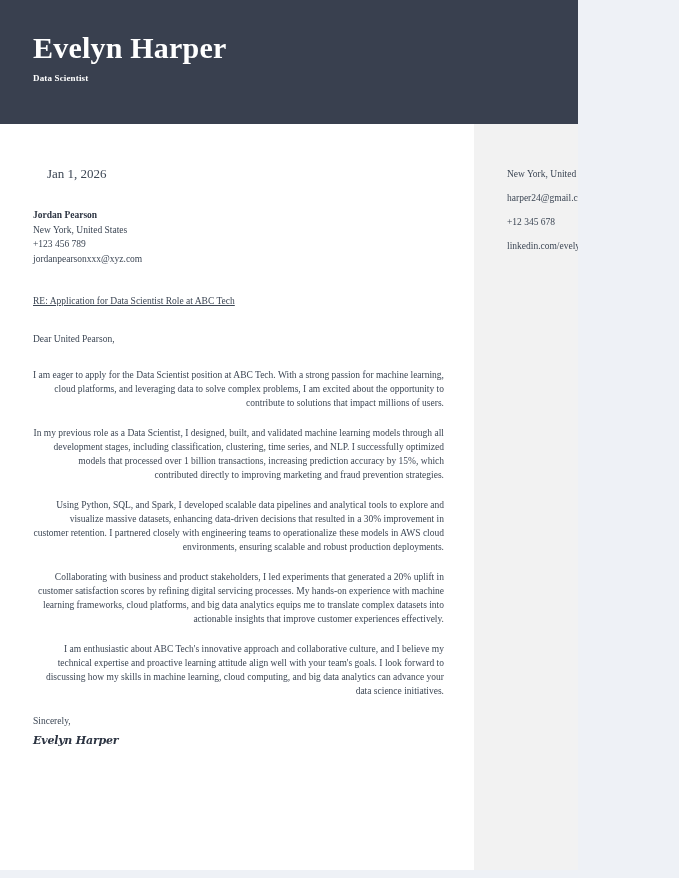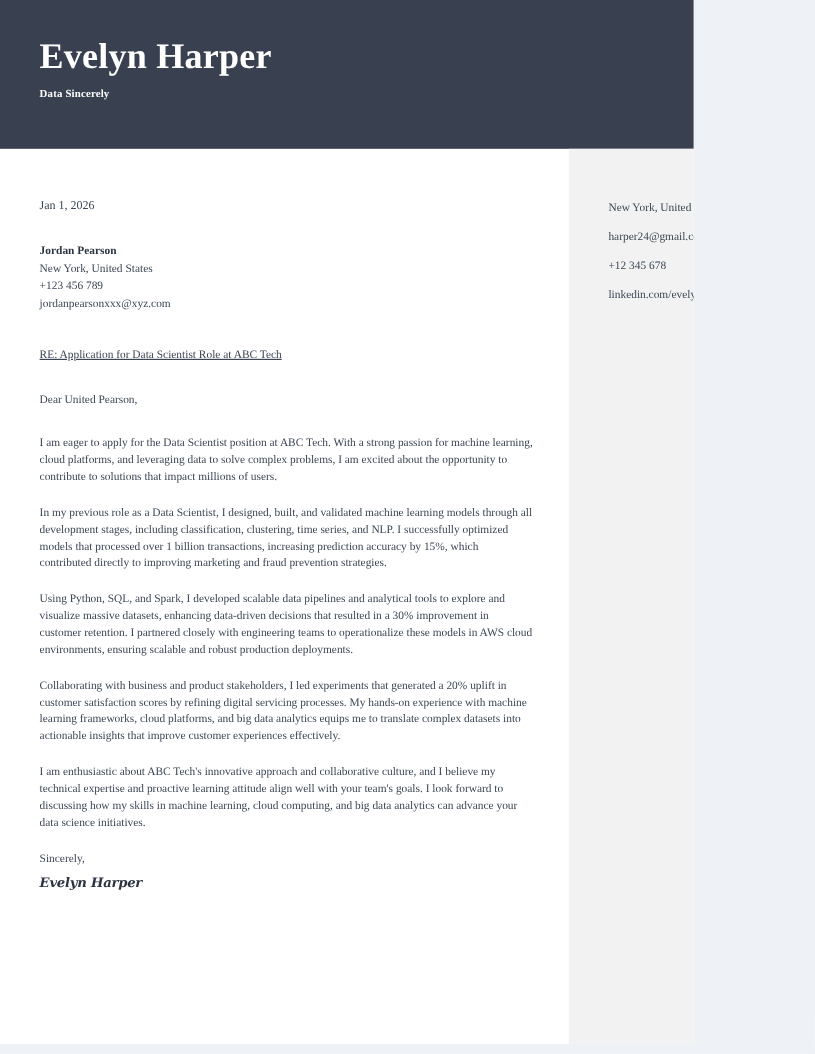--- a/index.html
+++ b/index.html
@@ -88,23 +88,24 @@
     position: absolute;
     top: 0;
     left: 0;
     width: 474px;
     height: 746px;
     box-sizing: border-box;
     padding: 42px 30px 0 33px;
   }
 
   .date {
-    font-size: 10px;
+    font-size: 13px;
     color: #3c4654;
     margin-bottom: 26px;
+    margin-left: 14px;
   }
 
   .recipient {
     margin-bottom: 29px;
   }
   .recipient-name {
     font-size: 9.5px;
     font-weight: bold;
     color: #2c3442;
     line-height: 1.55;
@@ -125,21 +126,21 @@
   .salutation {
     font-size: 9.5px;
     color: #3c4654;
     margin-bottom: 24px;
   }
 
   .paragraph {
     font-size: 9.5px;
     color: #3c4654;
     line-height: 1.5;
-    text-align: left;
+    text-align: right;
     margin-bottom: 15px;
   }
 
   .closing {
     font-size: 9.5px;
     color: #3c4654;
     margin-top: 17px;
     margin-bottom: 8px;
   }
   .signature {
@@ -161,21 +162,21 @@
   }
 </style>
 </head>
 <body>
 
 <div class="page">
 
   <div class="header">
     <div class="header-inner">
       <div class="full-name">Evelyn Harper</div>
-      <div class="job-title">Data Sincerely</div>
+      <div class="job-title">Data Scientist</div>
     </div>
   </div>
 
   <div class="body-area">
 
     <div class="sidebar">
       <div class="sidebar-list">
         <div class="sidebar-item">New York, United States</div>
         <div class="sidebar-item">harper24@gmail.com</div>
         <div class="sidebar-item">+12 345 678</div>

